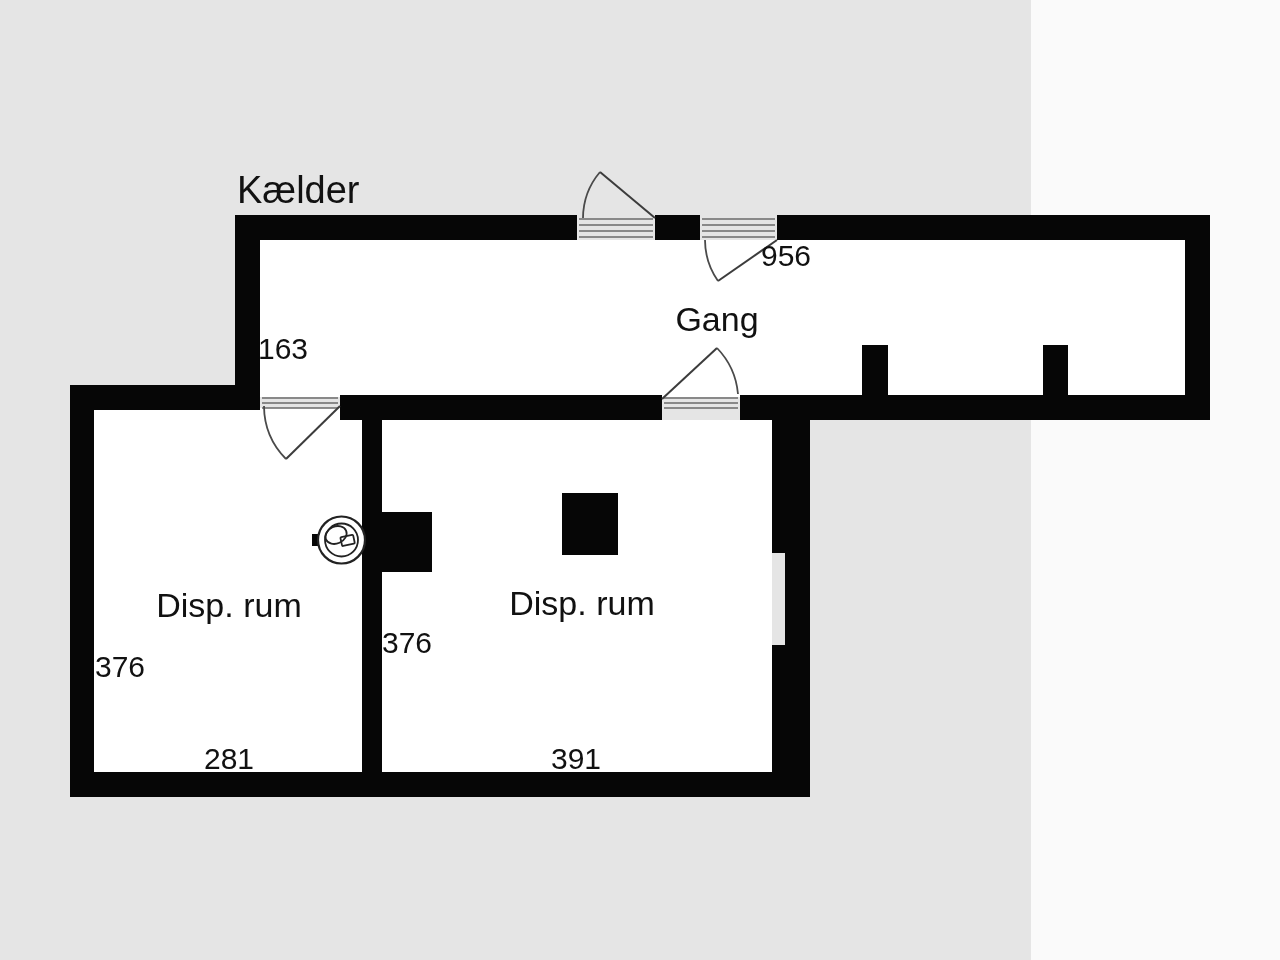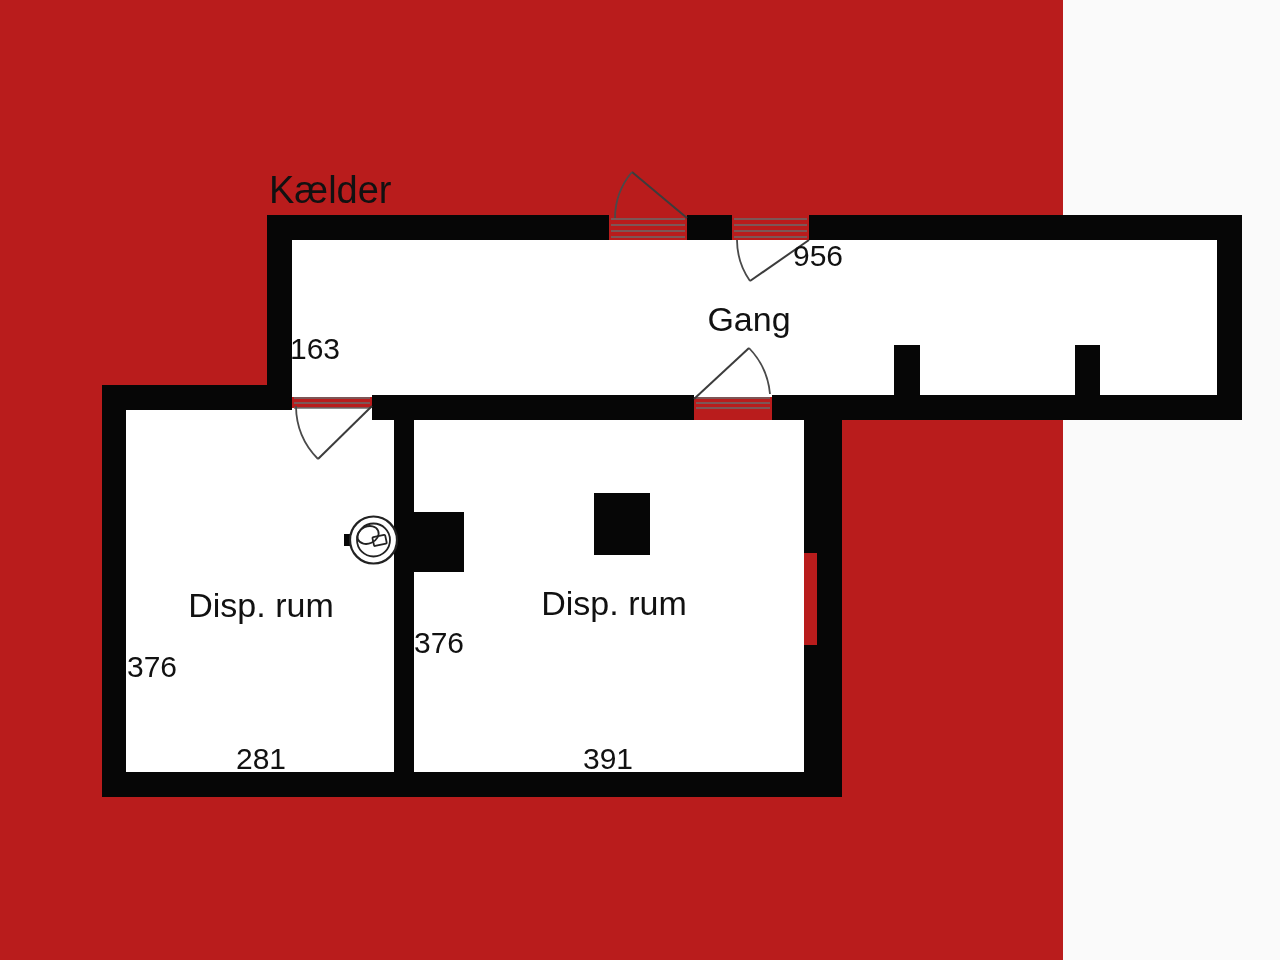--- a/index.html
+++ b/index.html
@@ -7,22 +7,21 @@
     padding: 0;
     width: 1280px;
     height: 960px;
     background: #fafafa;
     font-family: "Liberation Sans", sans-serif;
   }
   .plan-wrap {
     position: relative;
     width: 1031px;
     height: 960px;
-    background: #b91c1c;
-    padding-left: 32px;
+    background: #e5e5e5;
   }
   svg { display: block; }
   .wall   { fill: #060606; stroke: none; }
   .roomfill { fill: #ffffff; stroke: none; }
   .door-line { stroke: #3c3c3c; stroke-width: 2; fill: none; }
   .door-arc  { stroke: #4a4a4a; stroke-width: 1.8; fill: none; }
   .sill      { stroke: #6a6a6a; stroke-width: 1.4; }
   .fixture-stroke { stroke: #222222; stroke-width: 2.2; fill: #ffffff; }
   .fixture-stroke-thin { stroke: #222222; stroke-width: 1.8; fill: none; }
   .lbl   { fill: #111111; }

